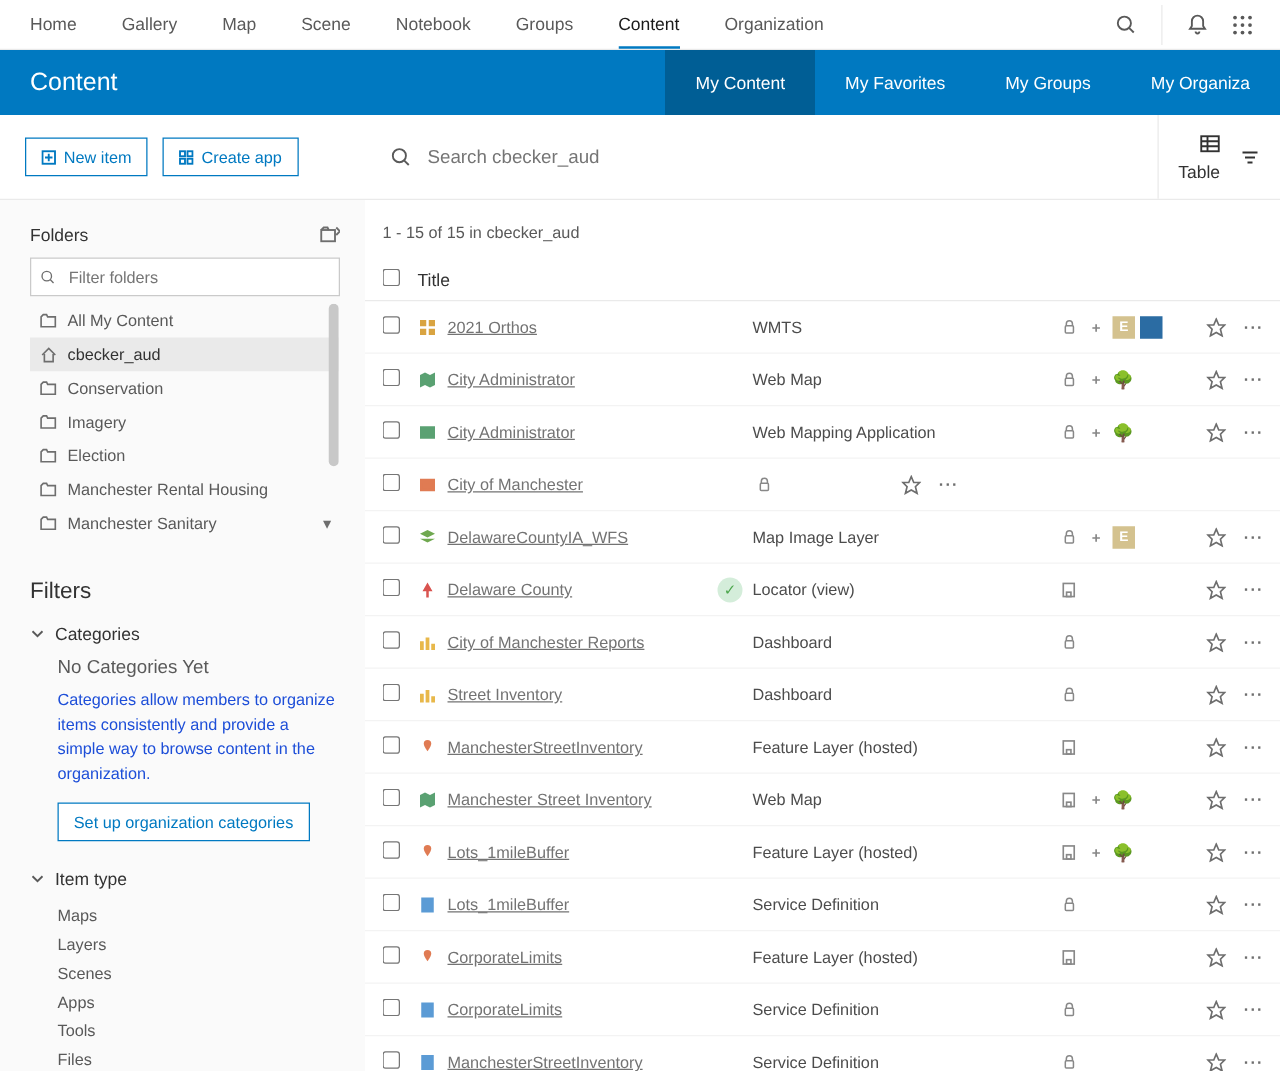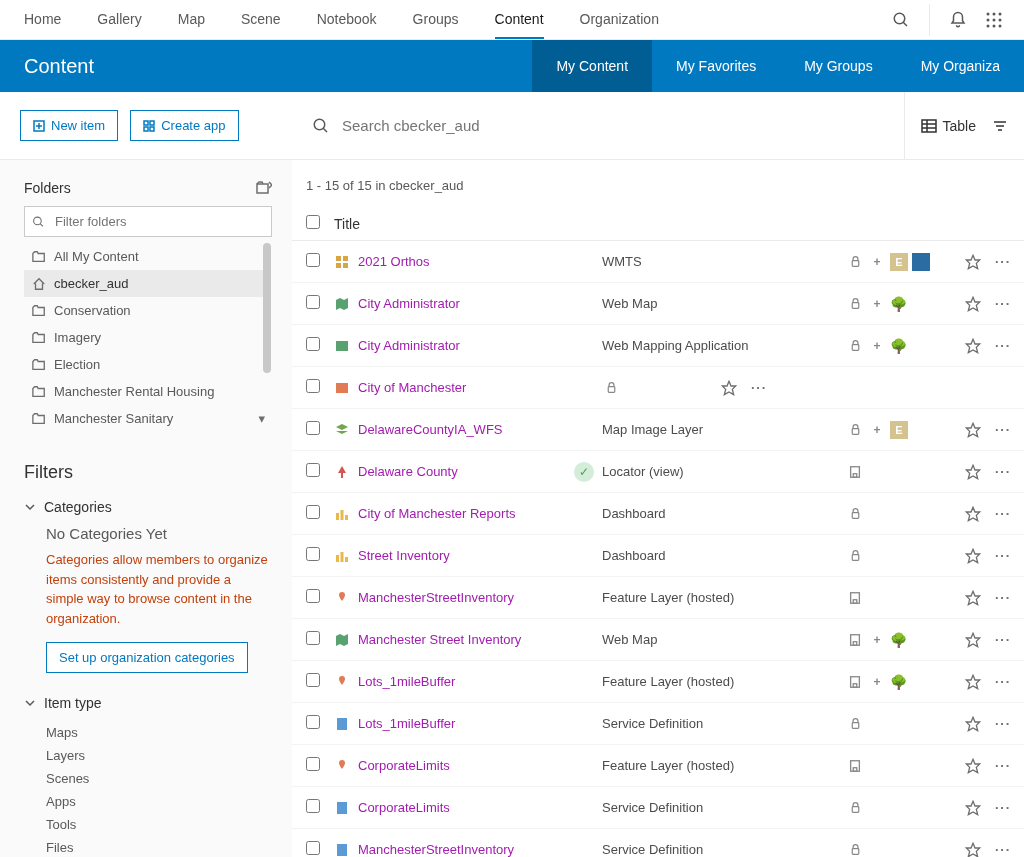--- a/index.html
+++ b/index.html
@@ -22,21 +22,21 @@
 .bluebar-tabs a { display: flex; align-items: center; padding: 0 24px; color: #fff; font-size: 14px; }
 .bluebar-tabs a.active { background: #005e95; }
 
 
 .toolbar { display: flex; align-items: center; height: 68px; border-bottom: 1px solid #eaeaea; }
 .toolbar-left { display: flex; gap: 12px; padding: 0 20px; width: 292px; flex-shrink: 0; }
 .btn-outline { border: 1px solid #0079c1; color: #0079c1; background: #fff; padding: 7px 12px; font-size: 13px; display: inline-flex; align-items: center; gap: 6px; cursor: pointer; }
 .search-area { flex: 1; display: flex; padding-left: 20px; gap: 12px; }
 .search-area input { border: none; outline: none; font-size: 15px; color: #595959; flex: 1; }
 .toolbar-right { display: flex; align-items: center; padding: 0 16px; border-left: 1px solid #eaeaea; height: 100%; gap: 16px; }
-.toolbar-right .tbl { display: flex; align-items: flex-end; gap: 6px; color: #323232; }
+.toolbar-right .tbl { display: flex; align-items: flex-end; gap: 6px; color: #323232; flex-direction: column; }
 
 
 .main { display: flex; }
 .sidebar { width: 292px; padding: 20px 20px 20px 24px; flex-shrink: 0; background: #fafafa; }
 .content { flex: 1; padding: 18px 0 0 0; min-width: 0; }
 
 
 .side-head { display: flex; justify-content: space-between; align-items: center; margin-bottom: 10px; }
 .side-head h3 { font-size: 14px; font-weight: 400; color: #323232; }
 .filter-input { position: relative; margin-bottom: 6px; }
@@ -45,32 +45,32 @@
 .folder-list { border-right: 1px solid transparent; max-height: 220px; overflow: hidden; position: relative; text-align: right; }
 .folder-item { display: flex; align-items: center; gap: 8px; padding: 6px 6px 6px 8px; color: #595959; font-size: 13px; cursor: pointer; }
 .folder-item.active { background: #eaeaea; color: #323232; border-left: 3px solid #0079c1; margin-left: -3px; }
 .folder-item .chev { margin-left: auto; color: #6e6e6e; }
 .scrollbar { position: absolute; right: 0; top: 0; width: 8px; height: 130px; background: #c8c8c8; border-radius: 4px; }
 
 .filters-title { font-size: 18px; margin: 30px 0 16px; }
 .filter-group-hd { display: flex; align-items: center; gap: 8px; font-size: 14px; color: #323232; margin-bottom: 10px; cursor: pointer; }
 .nocats { padding: 0 0 0 22px; }
 .nocats h4 { font-size: 15px; font-weight: 400; color: #595959; margin-bottom: 8px; }
-.nocats p { font-size: 13px; color: #c2410c; line-height: 1.5; margin-bottom: 14px; }
+.nocats p { font-size: 13px; color: #1d4ed8; line-height: 1.5; margin-bottom: 14px; }
 .itemtype-list { padding-left: 22px; }
 .itemtype-list div { font-size: 13px; color: #595959; padding: 4px 0; cursor: pointer; }
 
 
 .result-count { font-size: 13px; color: #595959; padding: 0 0 14px 14px; }
 .tbl-head { display: flex; align-items: center; padding: 8px 14px; border-bottom: 1px solid #eaeaea; font-size: 14px; color: #323232; }
 .row { display: flex; align-items: center; padding: 10px 14px; border-bottom: 1px solid #f3f3f3; font-size: 13px; min-height: 42px; }
 .col-check { width: 28px; flex-shrink: 0; }
 .col-check input { width: 14px; height: 14px; }
 .col-title { width: 268px; flex-shrink: 0; display: flex; align-items: center; gap: 8px; }
-.col-title a { color: #a21caf; }
+.col-title a { color: #737373; text-decoration: underline; }
 .col-type { width: 244px; flex-shrink: 0; color: #4c4c4c; }
 .col-flags { width: 110px; flex-shrink: 0; display: flex; align-items: center; gap: 4px; }
 .col-star { width: 34px; flex-shrink: 0; display: flex; justify-content: center; color: #6e6e6e; cursor: pointer; }
 .col-more { width: 26px; flex-shrink: 0; display: flex; justify-content: center; color: #6e6e6e; cursor: pointer; font-weight: bold; letter-spacing: 1px; }
 .type-icon { width: 16px; height: 16px; display: inline-flex; align-items: center; justify-content: center; font-size: 10px; flex-shrink: 0; }
 .flag-badge { width: 18px; height: 18px; display: inline-flex; align-items: center; justify-content: center; font-size: 12px; }
 .flag-lock { color: #888; }
 .flag-org { color: #888; }
 .flag-plus { color: #888; font-weight: bold; }
 .flag-e { background: #d4c28f; color: #fff; font-size: 11px; font-weight: bold; }

